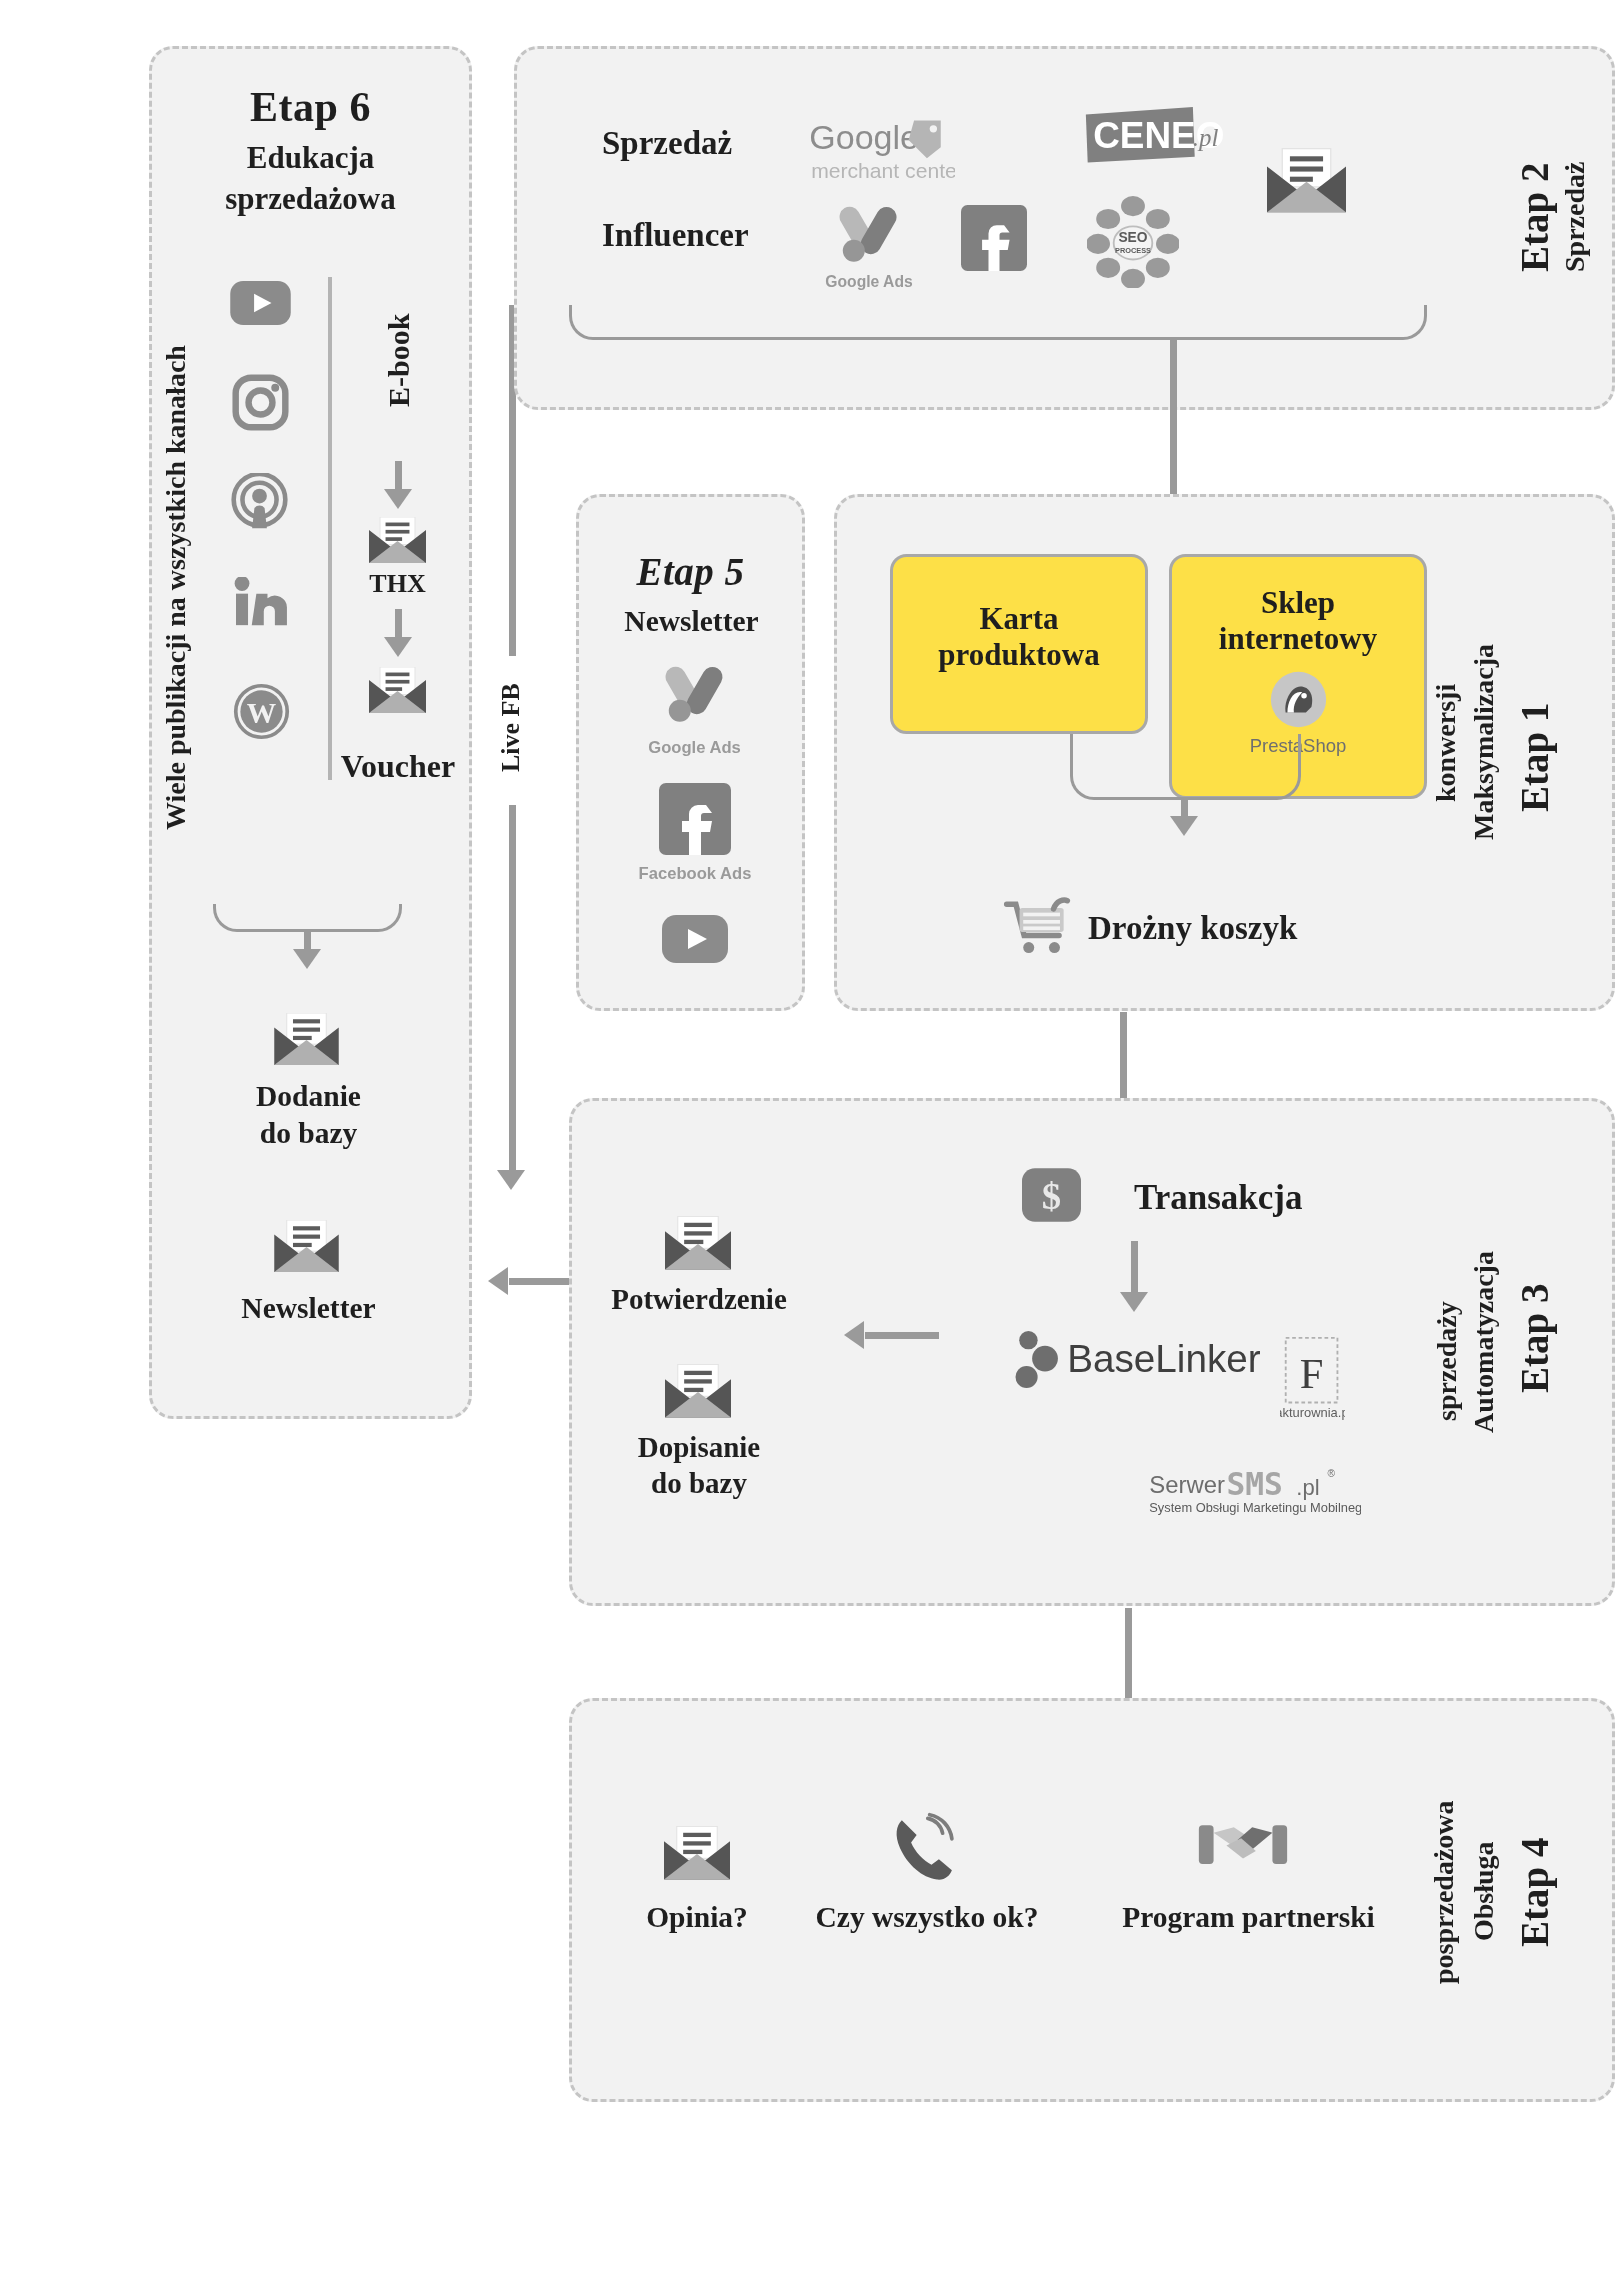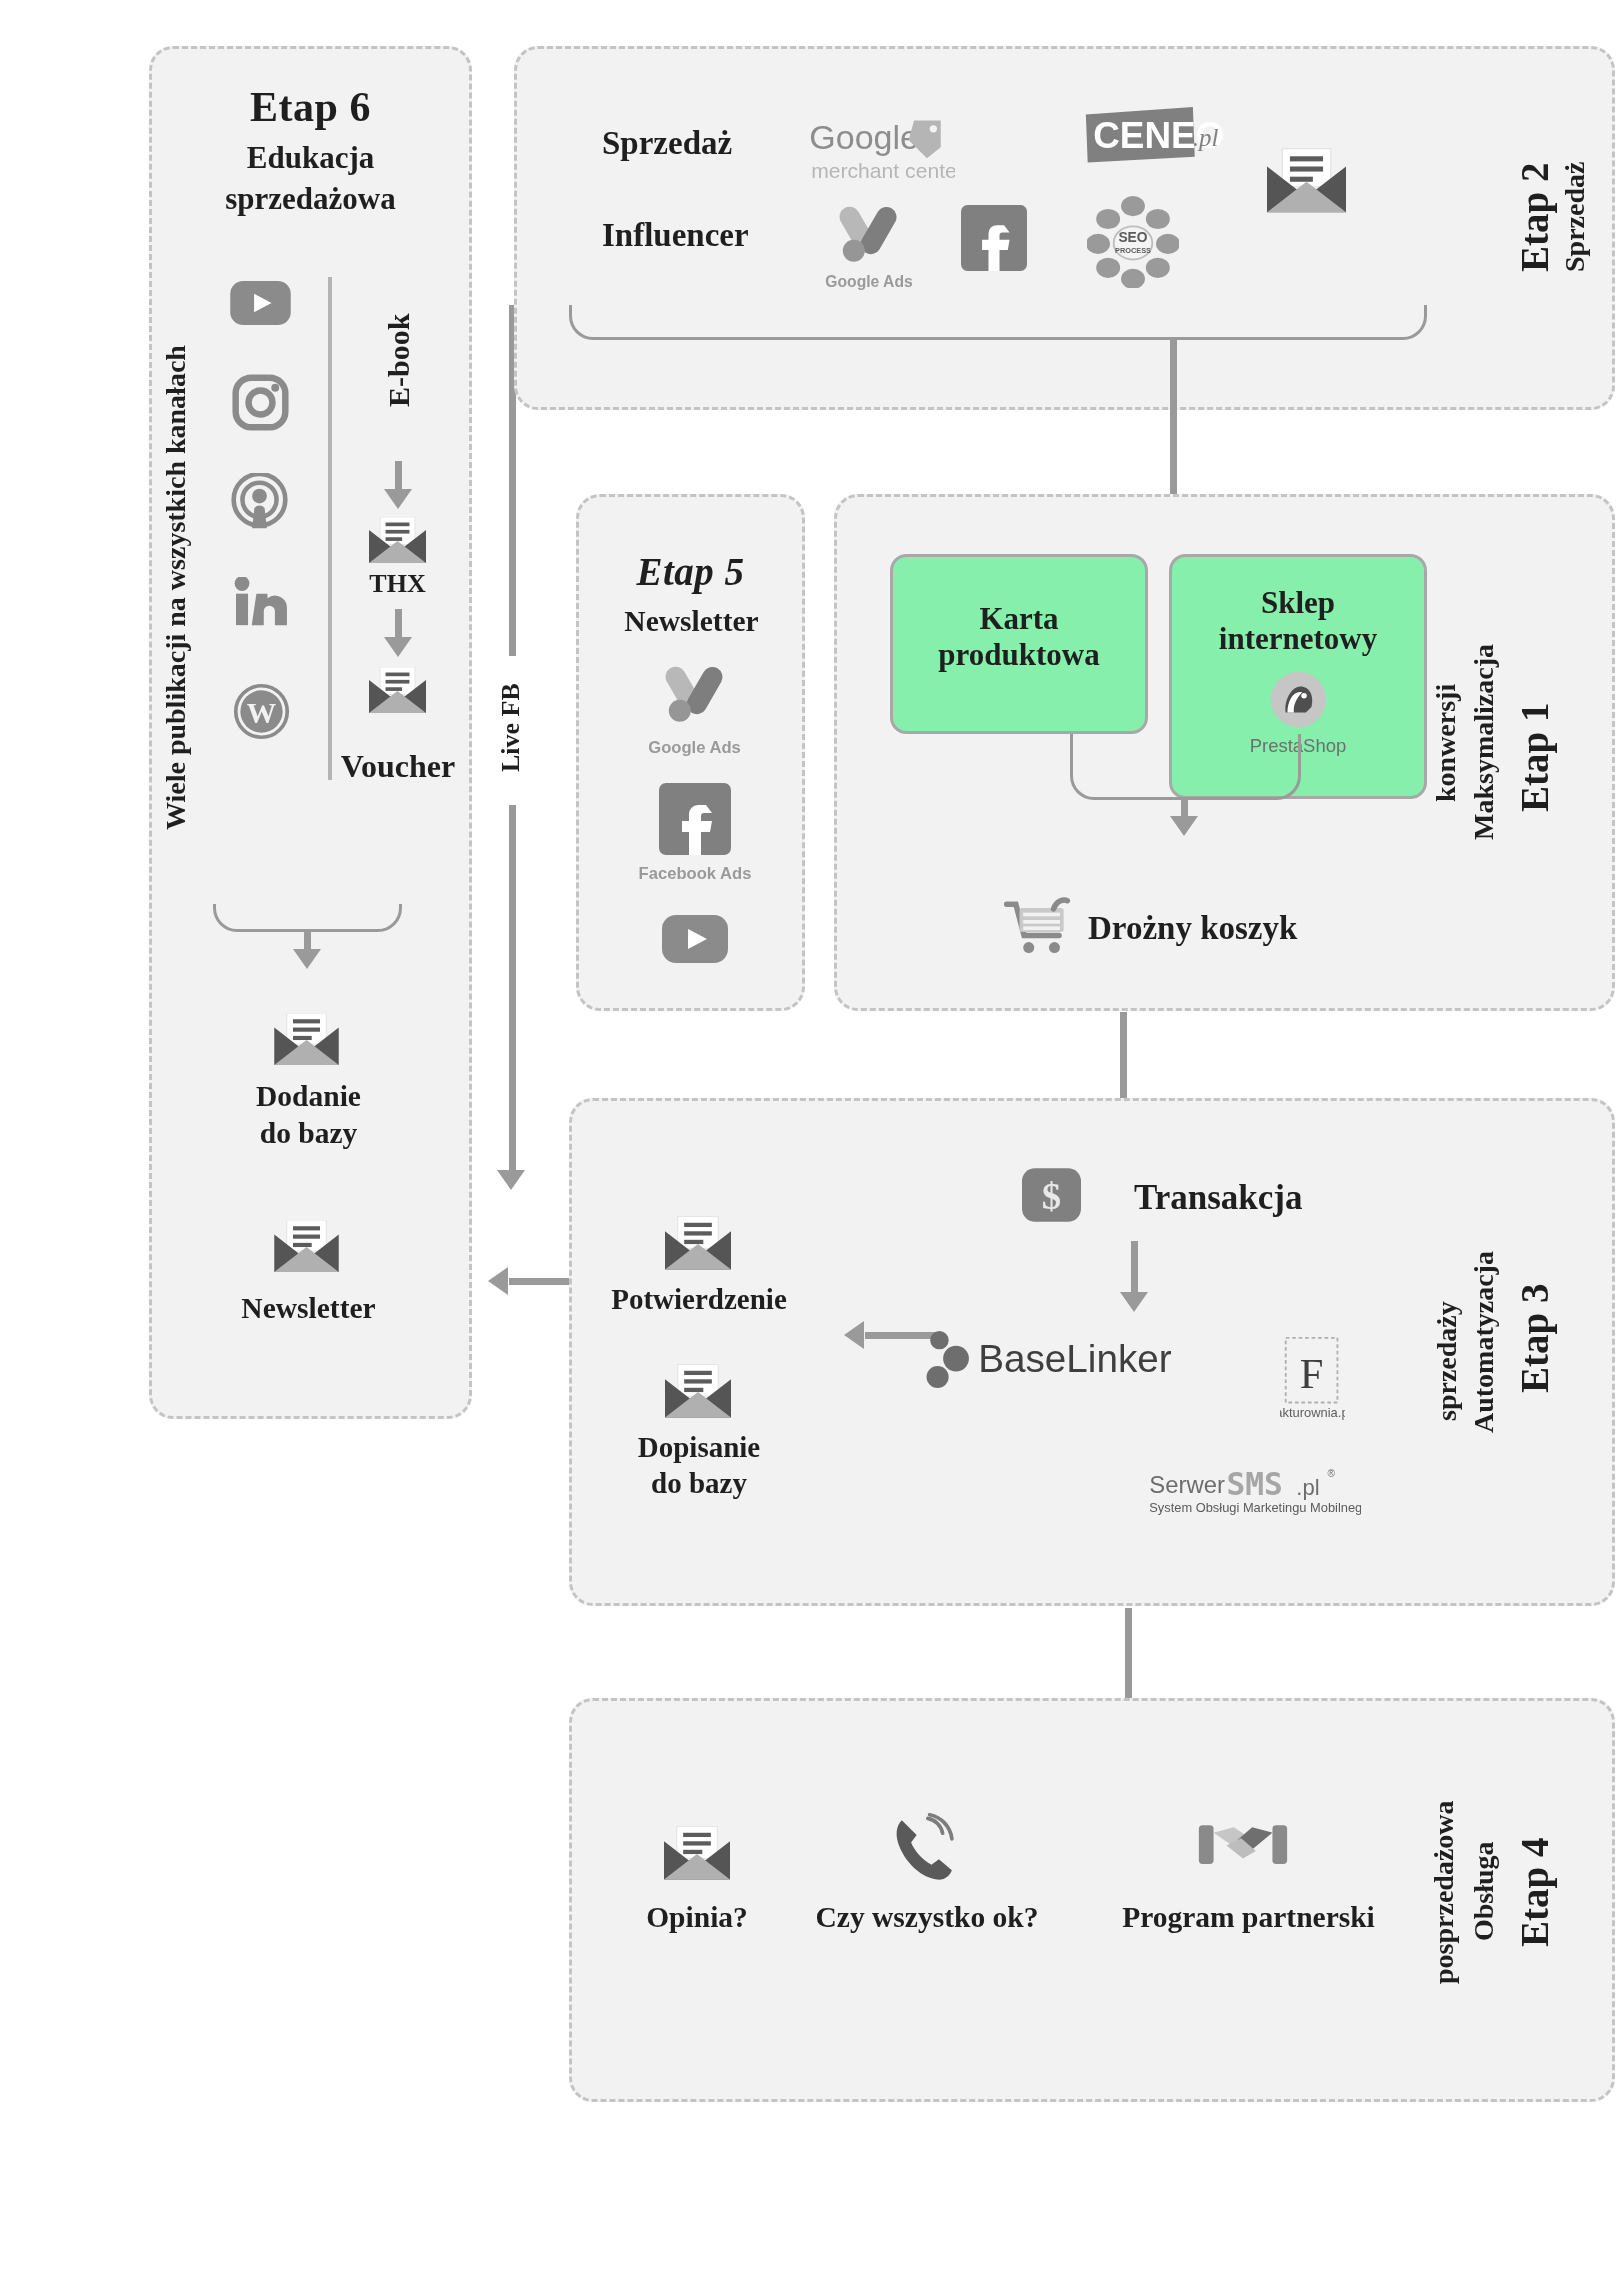--- a/index.html
+++ b/index.html
@@ -75,21 +75,21 @@
     position:absolute;
     border:3.7px solid #9a9a9a;
     border-top:none;
     border-radius:0 0 24px 24px;
     box-sizing:border-box;
   }
   .inner-box{
     position:absolute;
     border:3.7px solid #a8a8a8;
     border-radius:16.6px;
-    background:#86efac;
+    background:#fde047;
     box-sizing:border-box;
     text-align:center;
   }
   
   .icon{position:absolute;}
   .envelope svg{display:block;}
   .logo-cap{
     position:absolute;
     text-align:center;
     font-family:"Liberation Sans", sans-serif;
@@ -404,21 +404,21 @@
       <rect x="18" y="6" width="26" height="4" fill="#5c5c5c"></rect>
         <rect x="18" y="14" width="26" height="4" fill="#5c5c5c"></rect>
         <rect x="18" y="22" width="18" height="4" fill="#5c5c5c"></rect>
       <polygon points="0,14 31,38 62,14 62,50 0,50" fill="#555555"></polygon>
       <polygon points="0,50 31,26 62,50" fill="#b0b0b0"></polygon>
     </svg>
   </div>
   <div class="center-txt t-bold" style="left:543px; top:1431px; width:240px; font-size:29px;">Dopisanie</div>
   <div class="center-txt t-bold" style="left:543px; top:1467px; width:240px; font-size:29px;">do bazy</div>
 
-  <div class="icon" style="left:885px; top:1329px;text-decoration:underline;">
+  <div class="icon" style="left:974px; top:1329px;text-decoration:underline;">
     <svg width="258" height="61" viewBox="0 0 280 66">
       <circle cx="20" cy="12" r="10" fill="#6e6e6e"></circle>
       <circle cx="38" cy="32" r="14" fill="#6e6e6e"></circle>
       <circle cx="18" cy="52" r="12" fill="#6e6e6e"></circle>
       <text x="62" y="47" font-family="Liberation Sans, sans-serif" font-size="42" fill="#3f3f3f">BaseLinker</text>
     </svg>
   </div>
 
   <div class="icon" style="left:1244px; top:1336px;">
     <svg width="65" height="85" viewBox="0 0 70 92">

